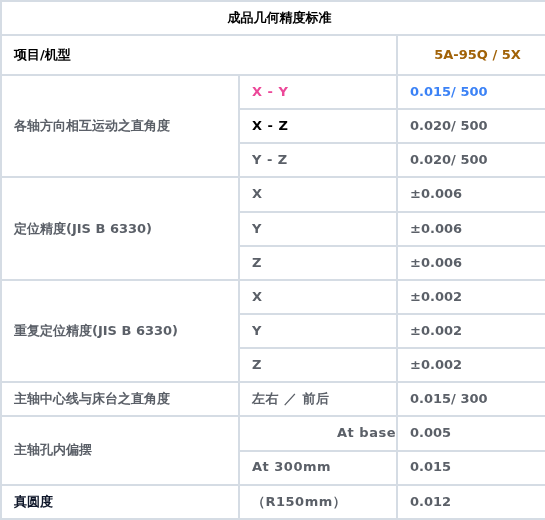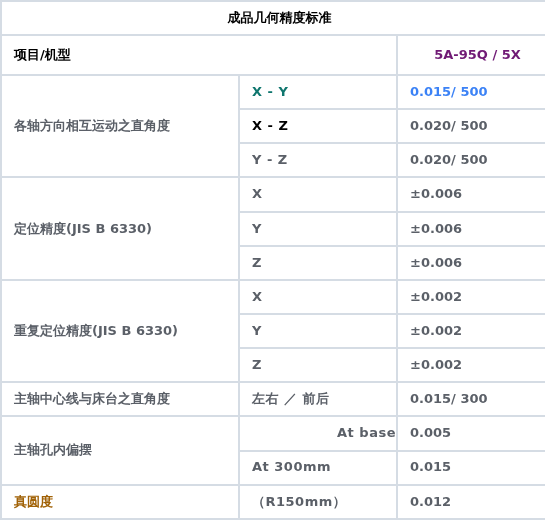--- a/index.html
+++ b/index.html
@@ -96,25 +96,25 @@
     <col class="c-item">
     <col class="c-axis">
     <col class="c-value">
   </colgroup>
   <tbody>
     <tr>
       <td class="title-cell" colspan="3" style="border-color: rgb(213, 220, 228); color: rgb(0, 0, 0);">成品几何精度标准</td>
     </tr>
     <tr>
       <td class="hdr-item" colspan="2" style="border-color: rgb(213, 220, 228); color: rgb(0, 0, 0);">项目/机型</td>
-      <td class="hdr-model" style="border-color: rgb(213, 220, 228); color: #701a75;">5A-95Q / 5X</td>
+      <td class="hdr-model" style="border-color: rgb(213, 220, 228); color: #a16207;">5A-95Q / 5X</td>
     </tr>
   <tr class="group-start">
         <td class="item-cell span-cell" rowspan="3" style="border-color: rgb(213, 220, 228); color: rgb(91, 96, 104);">各轴方向相互运动之直角度</td>
-        <td class="axis-cell" style="border-color: rgb(213, 220, 228); color: #0f766e; margin-left: 46px;">X - Y</td>
+        <td class="axis-cell" style="border-color: rgb(213, 220, 228); color: #ec4899; margin-left: 46px;">X - Y</td>
         <td class="value-cell" style="border-color: rgb(213, 220, 228); color: #3b82f6;">0.015/ 500</td>
       </tr>
       <tr>
         <td class="axis-cell" style="border-color: rgb(213, 220, 228); color: #000000; margin-top: 28px;">X - Z</td>
         <td class="value-cell" style="border-color: rgb(213, 220, 228); color: rgb(91, 96, 104);">0.020/ 500</td>
       </tr>
       <tr>
         <td class="axis-cell" style="border-color: rgb(213, 220, 228); color: rgb(91, 96, 104); border-radius: 11px;">Y - Z</td>
         <td class="value-cell" style="border-color: rgb(213, 220, 228); color: rgb(91, 96, 104);">0.020/ 500</td>
       </tr>
@@ -152,18 +152,18 @@
       <tr class="group-start">
         <td class="item-cell span-cell" rowspan="2" style="border-color: rgb(213, 220, 228); color: rgb(91, 96, 104);">主轴孔内偏摆</td>
         <td class="axis-cell" style="border-color: rgb(213, 220, 228); color: rgb(91, 96, 104); text-align: right;">At base</td>
         <td class="value-cell" style="border-color: rgb(213, 220, 228); color: rgb(91, 96, 104);">0.005</td>
       </tr>
       <tr>
         <td class="axis-cell" style="border-color: rgb(213, 220, 228); color: rgb(91, 96, 104);">At  300mm</td>
         <td class="value-cell" style="border-color: rgb(213, 220, 228); color: rgb(91, 96, 104);">0.015</td>
       </tr>
       <tr class="group-start">
-        <td class="item-cell span-cell" rowspan="1" style="border-color: rgb(213, 220, 228); color: #a16207;">真圆度</td>
+        <td class="item-cell span-cell" rowspan="1" style="border-color: rgb(213, 220, 228); color: #0f172a;">真圆度</td>
         <td class="axis-cell" style="border-color: rgb(213, 220, 228); color: rgb(91, 96, 104);">（R150mm）</td>
         <td class="value-cell" style="border-color: rgb(213, 220, 228); color: rgb(91, 96, 104); margin-left: 8px;">0.012</td>
       </tr>
     </tbody>
 </table>
 
 </body></html>

